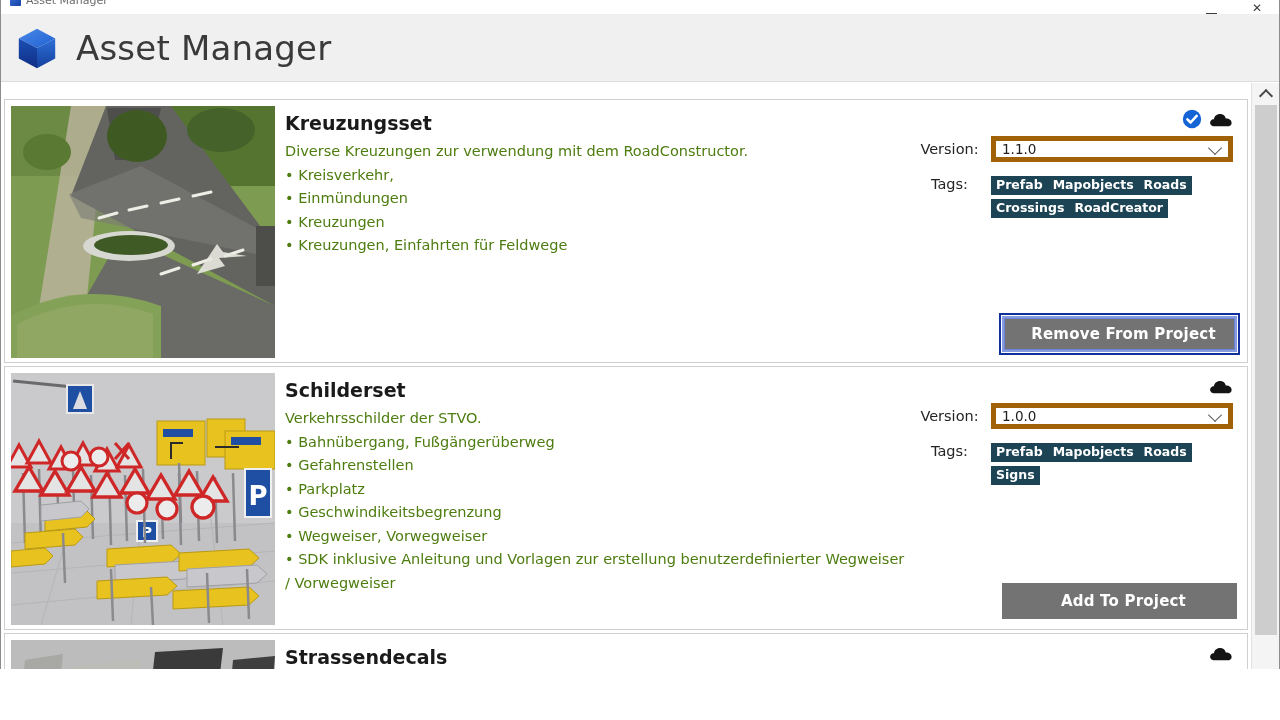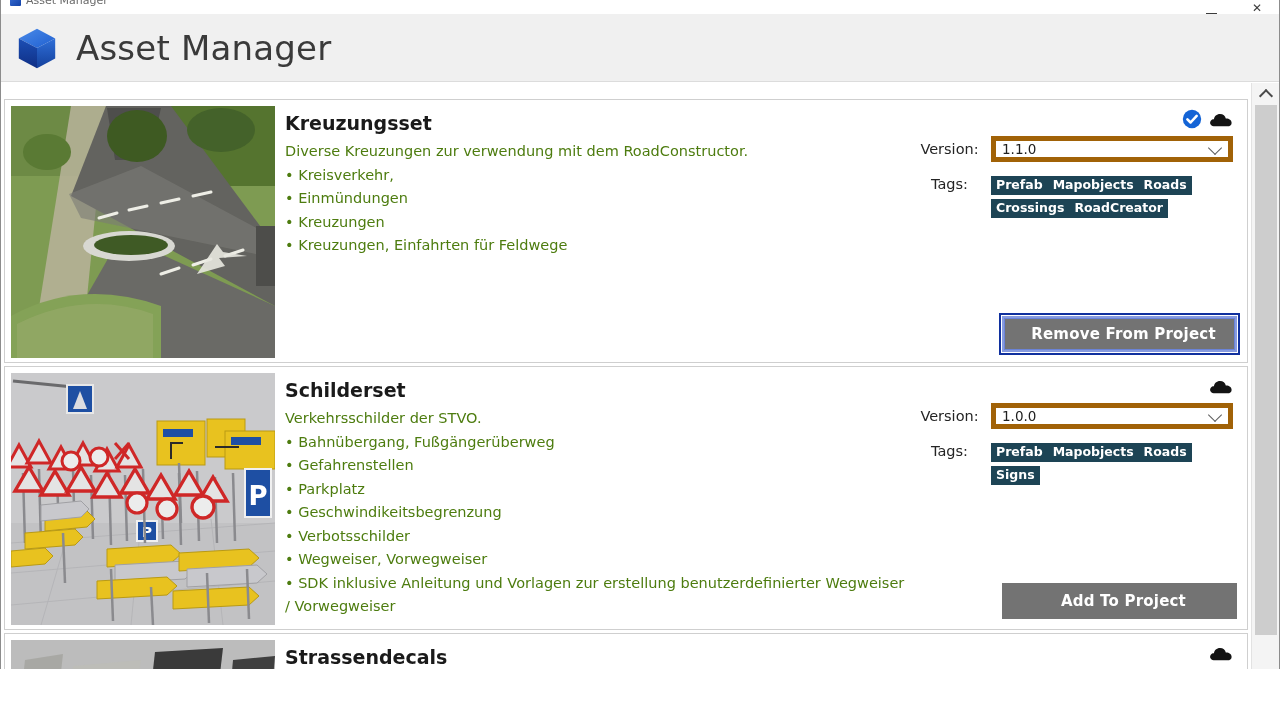--- a/index.html
+++ b/index.html
@@ -466,21 +466,20 @@
         </svg>
       </div>
 
       <div class="card-body">
         <div class="card-title">Schilderset</div>
         <div class="card-desc-line">Verkehrsschilder der STVO.</div>
         <div class="card-desc-line">• Bahnübergang, Fußgängerüberweg</div>
         <div class="card-desc-line">• Gefahrenstellen</div>
         <div class="card-desc-line">• Parkplatz</div>
         <div class="card-desc-line">• Geschwindikeitsbegrenzung</div>
-        <div class="card-desc-line">• Verbotsschilder</div>
         <div class="card-desc-line">• Wegweiser, Vorwegweiser</div>
         <div class="card-desc-line">• SDK inklusive Anleitung und Vorlagen zur erstellung benutzerdefinierter Wegweiser / Vorwegweiser</div>
       </div>
 
       <div class="card-right">
         <div class="status-icons">
           <span>
             <svg class="icon-cloud" viewBox="0 0 28 18" xmlns="http://www.w3.org/2000/svg">
               <path d="M7 17 C2.6 17 0.4 14 1.6 11.3 C2.5 9.2 4.6 8.6 5.8 8.8 C6 5.4 9 2.6 12.8 2.6 C16.5 2.6 19.1 5 19.6 7.9 C23 7.6 26.4 9.6 26.4 13 C26.4 15.6 24.2 17 21.6 17 Z" fill="#141414"></path>
             </svg>

